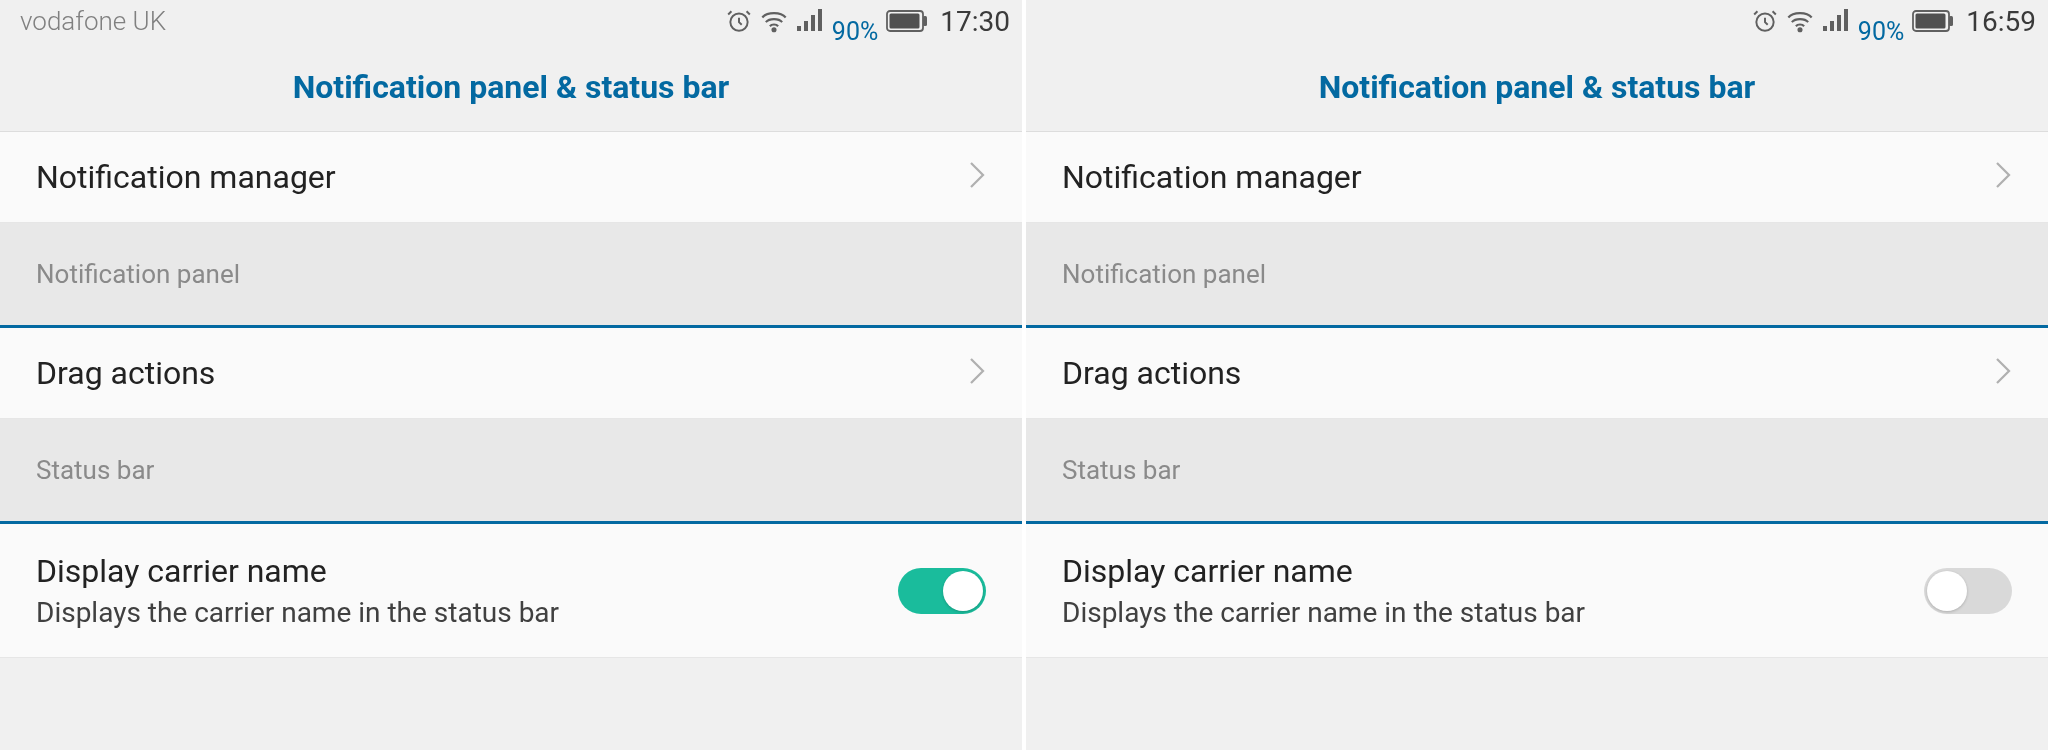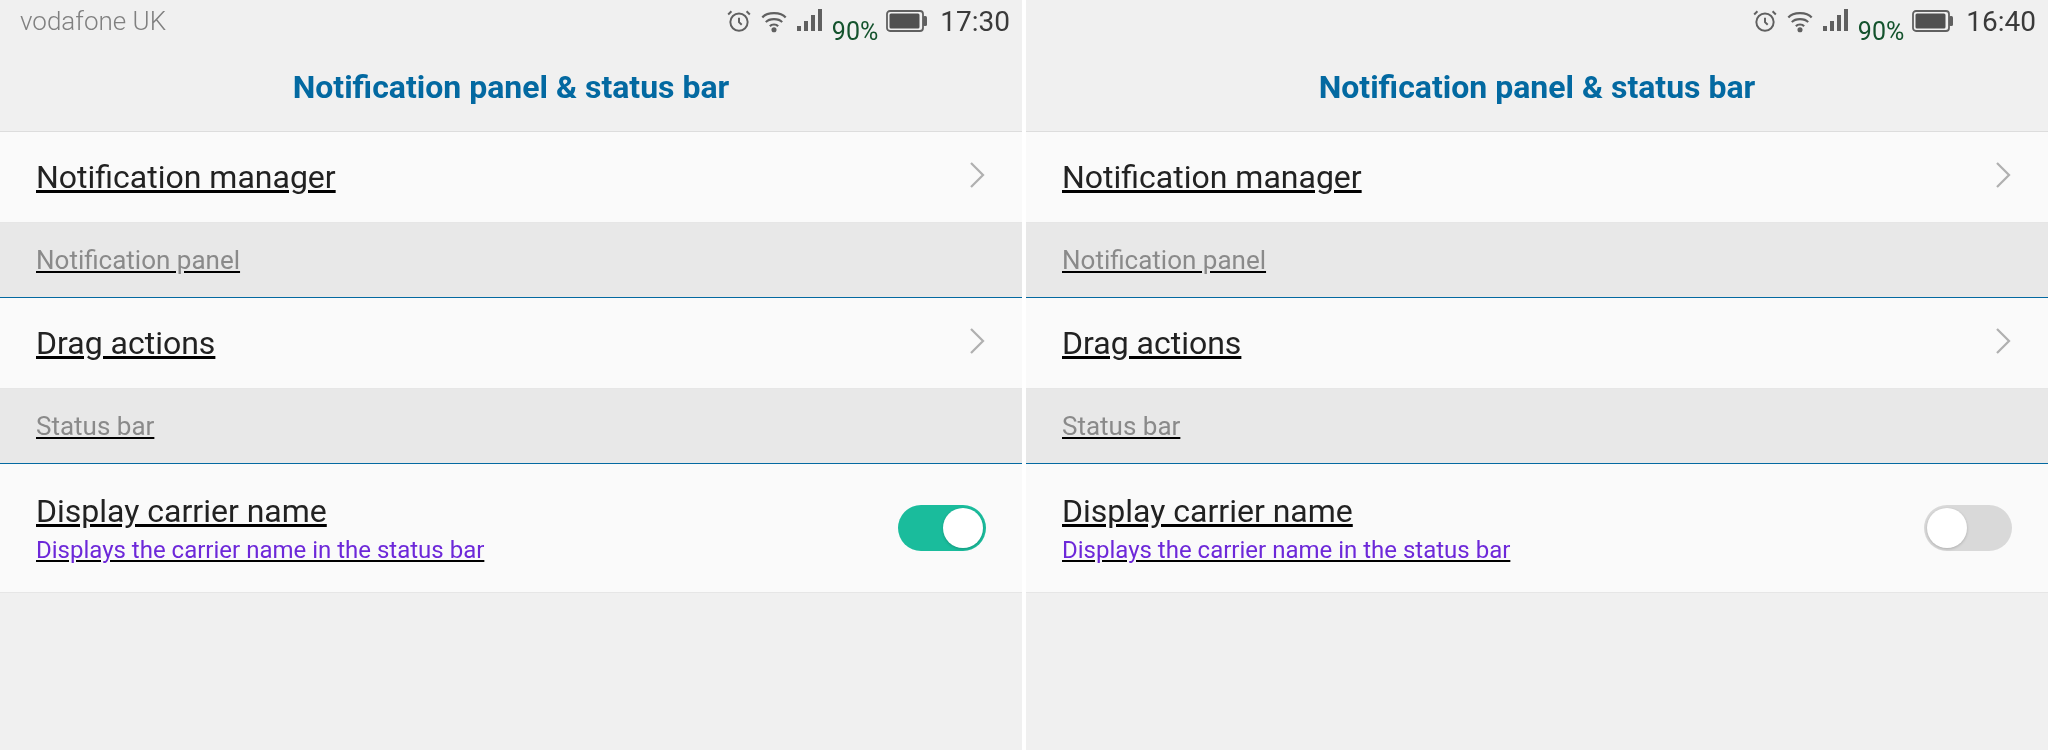--- a/index.html
+++ b/index.html
@@ -44,21 +44,21 @@
       display: flex;
       align-items: center;
       gap: 8px;
       color: #606060;
     }
     .status-icons svg {
       display: block;
     }
     .battery-text {
       font-size: 25px;
-      color: #14532d;
+      color: #0369a1;
       font-weight: 400;
       margin-top: 21px;
     }
     .time {
       font-size: 28px;
       color: #3a3a3a;
       font-weight: 400;
       margin-left: 4px;
     }
     .header {
@@ -70,21 +70,20 @@
       border-bottom: 1px solid #ddd;
     }
     .header-title {
       font-size: 32px;
       color: #0369a1;
       font-weight: 700;
     }
     .list {
       display: flex;
       flex-direction: column;
-      text-decoration: underline;
     }
     .list-item {
       background: #fafafa;
       padding: 26px 36px;
       display: flex;
       align-items: center;
       justify-content: space-between;
       border-bottom: 1px solid #e6e6e6;
     }
     .list-item.with-subtitle {
@@ -94,31 +93,31 @@
       display: flex;
       flex-direction: column;
       gap: 6px;
     }
     .item-title {
       font-size: 32px;
       color: #222;
       font-weight: 400;
     }
     .item-subtitle {
-      font-size: 24px;
-      color: #6d28d9;
+      font-size: 28px;
+      color: #404040;
       font-weight: 400;
     }
     .section-header {
       background: #e8e8e8;
-      padding: 22px 36px;
+      padding: 36px 36px;
       font-size: 26px;
       color: #8a8a8a;
       font-weight: 400;
-      border-bottom: 1px solid #0369a1;
+      border-bottom: 3px solid #0369a1;
     }
     .chevron {
       color: #b0b0b0;
     }
     .toggle {
       width: 88px;
       height: 46px;
       border-radius: 23px;
       position: relative;
       cursor: pointer;
@@ -256,21 +255,21 @@
         </svg>
       </span>
       <span class="battery-text">90%</span>
       <span>
         <svg width="42" height="22" viewBox="0 0 42 22">
           <rect x="1" y="1" width="36" height="20" rx="3" fill="none" stroke="#606060" stroke-width="1.8"></rect>
           <rect x="37" y="6" width="4" height="10" rx="1.5" fill="#606060"></rect>
           <rect x="3.5" y="3.5" width="30" height="15" rx="1.5" fill="#505050"></rect>
         </svg>
       </span>
-      <span class="time">16:40</span>
+      <span class="time">16:59</span>
     </div>
   </div>
 
   <div class="header">
     <span class="header-title">Notification panel &amp; status bar</span>
   </div>
 
   <div class="list">
     <div class="list-item">
       <span class="item-title">Notification manager</span>

